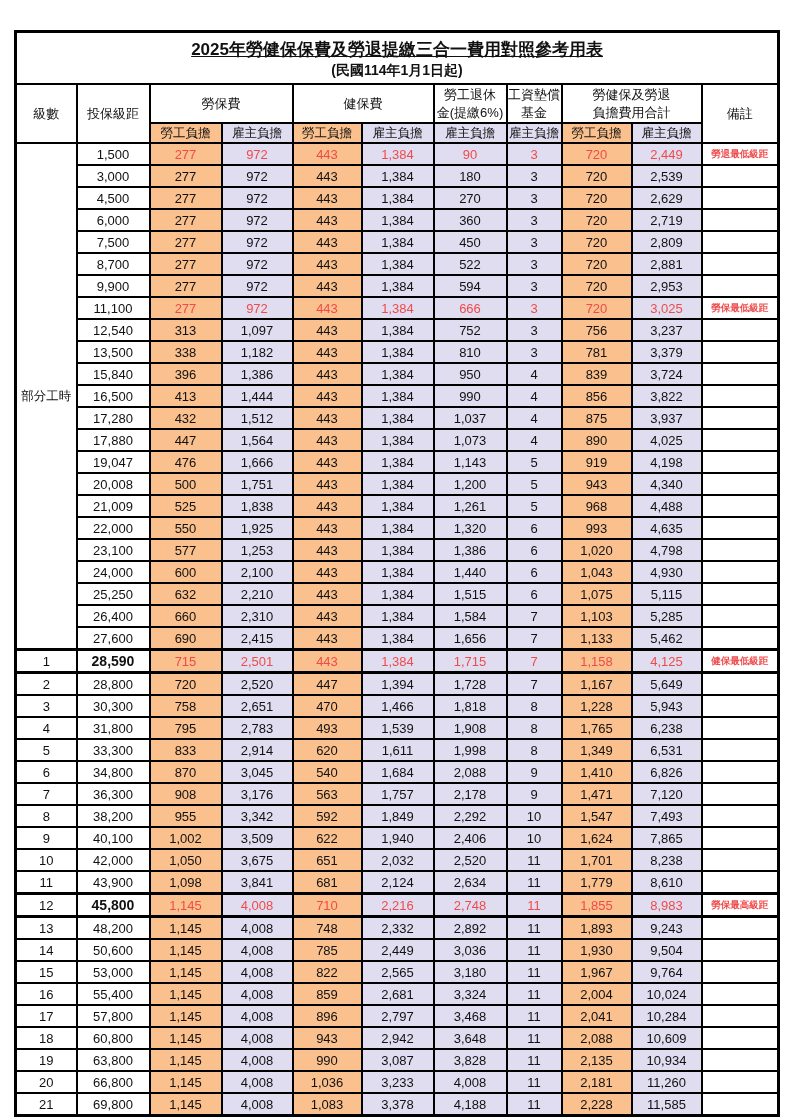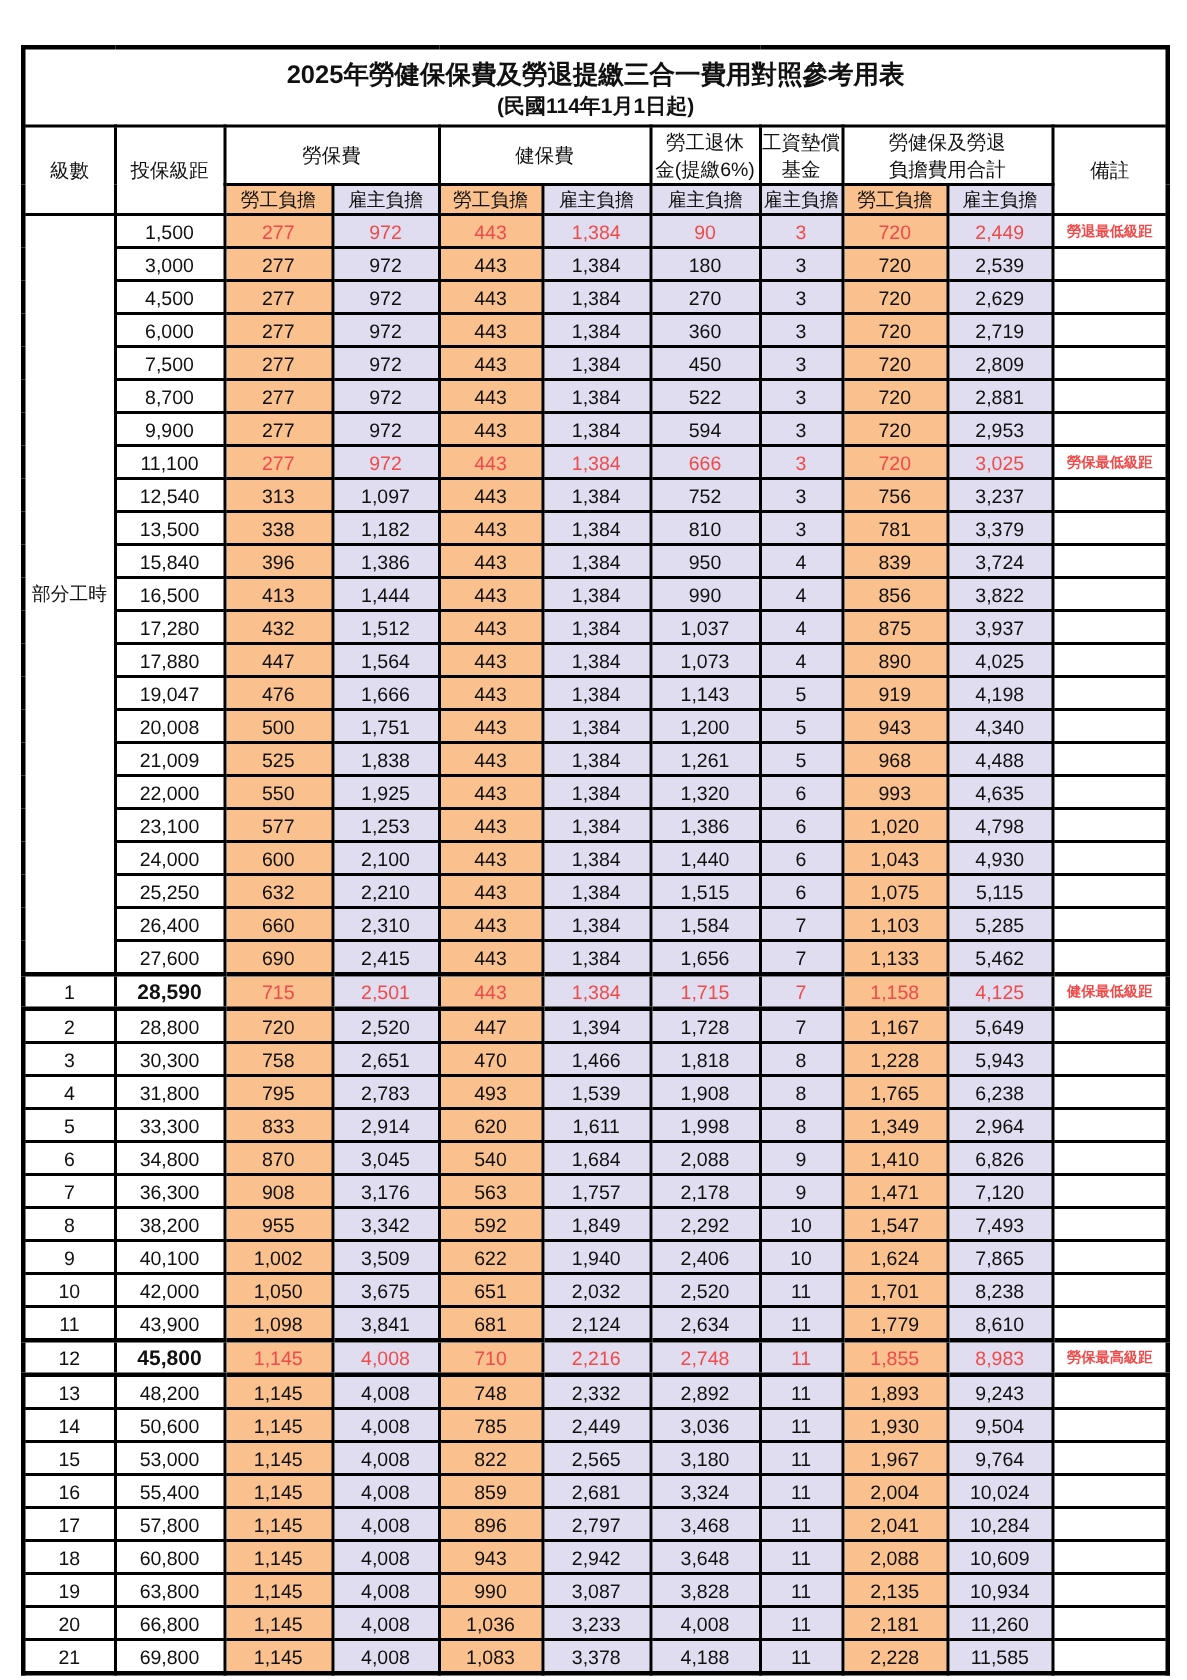--- a/index.html
+++ b/index.html
@@ -4,21 +4,21 @@
 <style>
   html, body { margin:0; padding:0; background:#ffffff; }
   body { width:791px; height:1120px; font-family:"Liberation Sans","DejaVu Sans",sans-serif; }
   .sheet { padding:30px 14px 0 14px; }
   table { border-collapse:collapse; table-layout:fixed; width:763px; border:3px solid #000; }
   th, td {
     border:2px solid #000; text-align:center; vertical-align:middle;
     padding:0; overflow:hidden; white-space:nowrap; color:#111;
   }
   .title-cell { height:50px; background:#fff; }
-  .t1 { font-size:17px; font-weight:bold; line-height:1.4; }
+  .t1 { font-size:17px; font-weight:bold; line-height:1.4;text-decoration:underline; }
   .t2 { font-size:14px; font-weight:bold; line-height:1.2; }
   .h1 th { height:37px; font-size:13px; font-weight:normal; line-height:1.35; background:#fff; }
   .h2 th { height:18px; font-size:12.5px; font-weight:normal;text-align:center; }
   tbody td { height:20px; font-size:13px; }
   .emp { background:#FAC08D; }
   .er  { background:#E0DDF0; }
   .level, .bracket, .note { background:#fff; }
   .bracket.bold { font-weight:bold; font-size:14px; }
   .note { font-size:9.5px; font-weight:bold; color:#EF4B4B;font-family:Liberation Mono, monospace; }
   .red-row td.num { color:#EF4B4B; }
@@ -413,21 +413,21 @@
         <tr>
           <td class="level">5</td>
           <td class="bracket">33,300</td>
           <td class="emp num">833</td>
           <td class="er num">2,914</td>
           <td class="emp num">620</td>
           <td class="er num">1,611</td>
           <td class="er num">1,998</td>
           <td class="er num">8</td>
           <td class="emp num">1,349</td>
-          <td class="er num">2,964</td>
+          <td class="er num">6,531</td>
           <td class="note"></td>
         </tr>
         <tr>
           <td class="level">6</td>
           <td class="bracket">34,800</td>
           <td class="emp num">870</td>
           <td class="er num">3,045</td>
           <td class="emp num">540</td>
           <td class="er num">1,684</td>
           <td class="er num">2,088</td>

